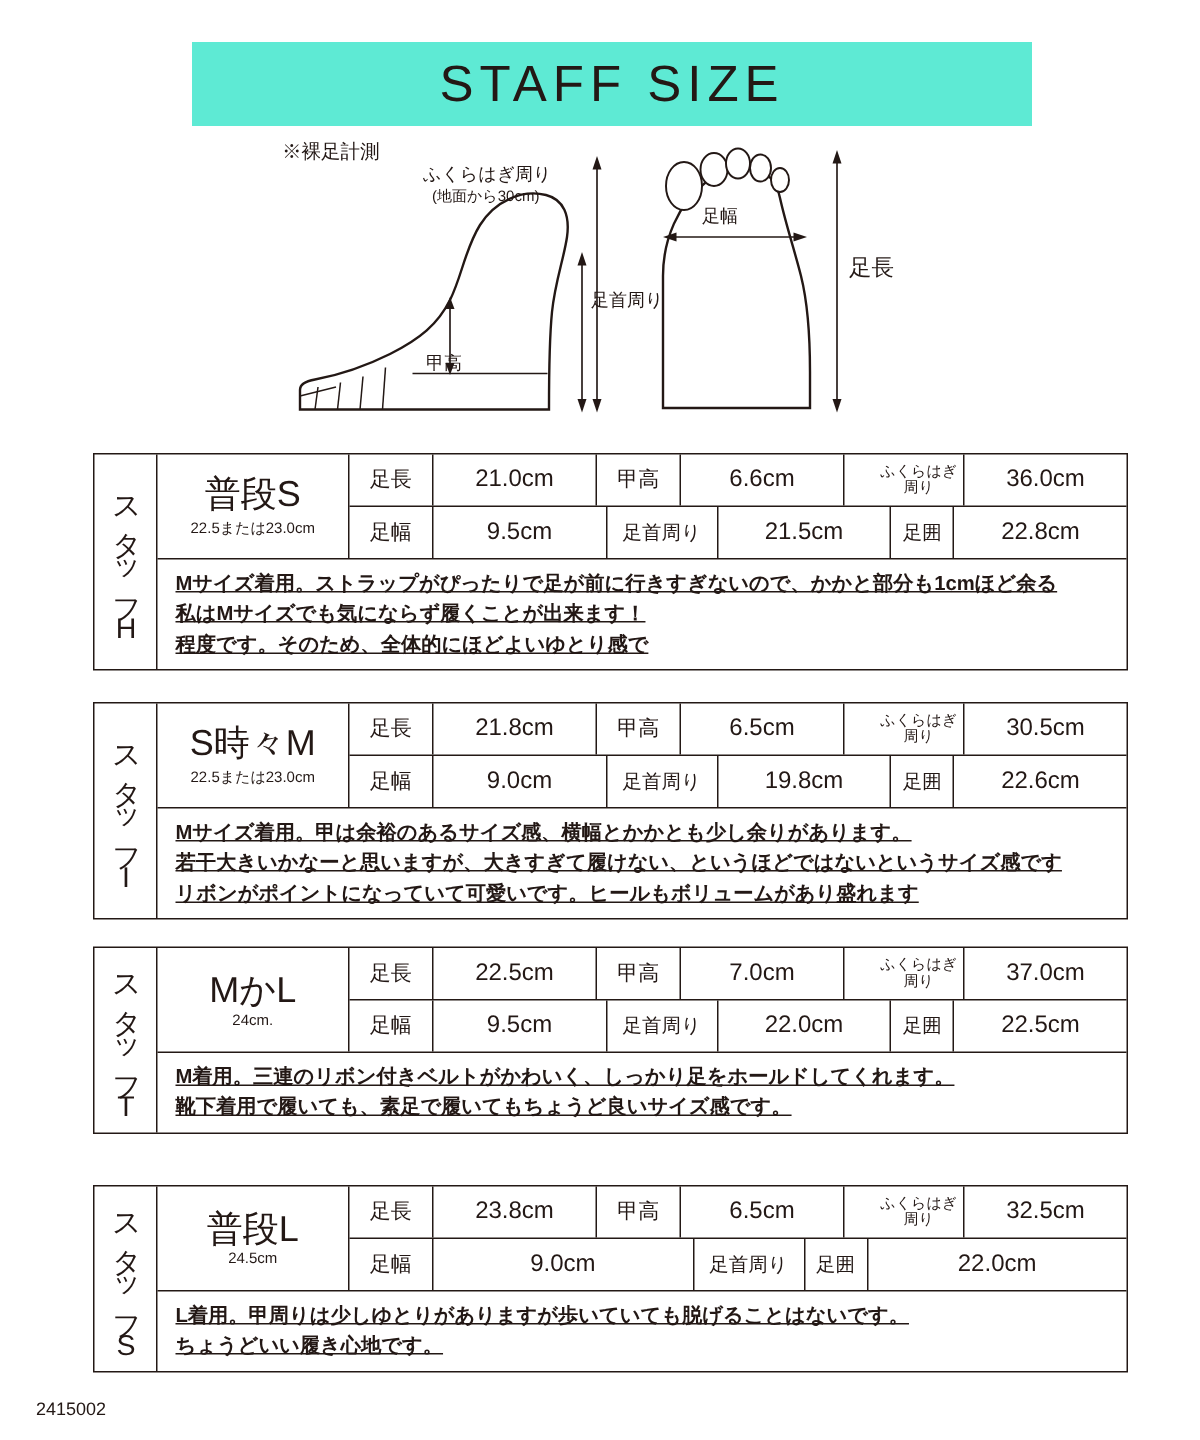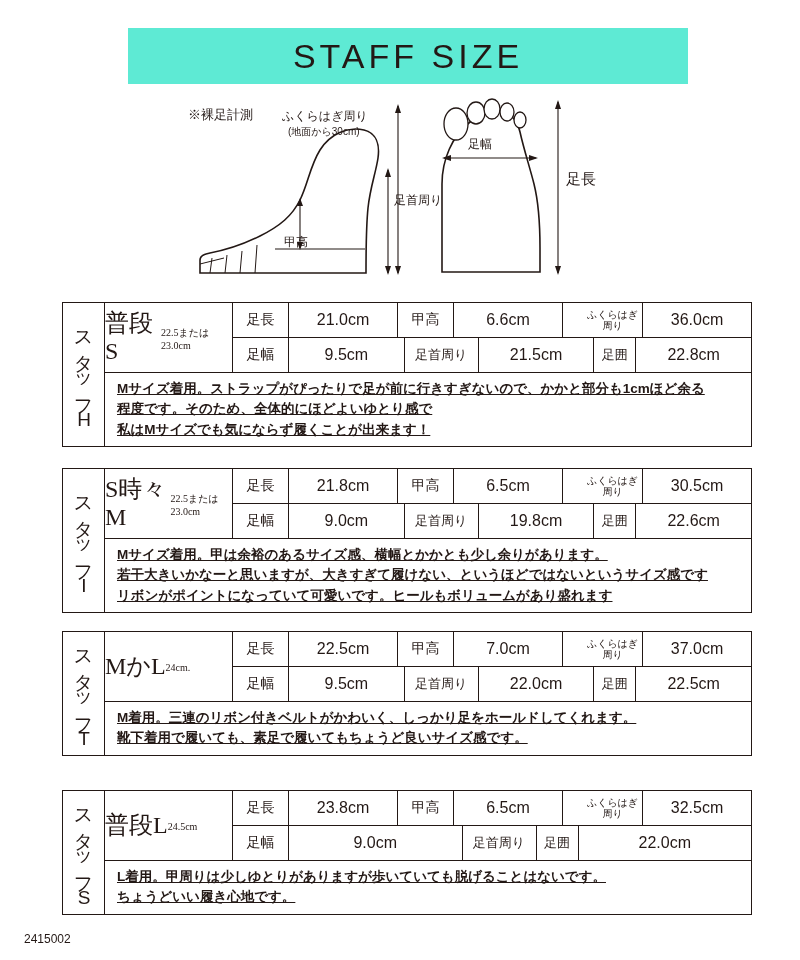--- a/index.html
+++ b/index.html
@@ -44,21 +44,21 @@
   .diagram {
     position: absolute;
     left: 180px;
     top: 88px;
     width: 460px;
     height: 200px;
   }
   .diagram .note {
     position: absolute;
     left: 8px;
-    top: 18px;
+    top: 4px;
     font-size: 13px;
   }
   .diagram .lbl {
     position: absolute;
     font-size: 12px;
     line-height: 1.15;
     color: #231815;
     white-space: nowrap;
   }
   .diagram svg {
@@ -96,24 +96,24 @@
   }
   .meas-area {
     display: flex;
     border-bottom: 1.5px solid #231815;
   }
   .size-cell {
     width: 128px;
     border-right: 1.5px solid #231815;
     box-sizing: border-box;
     display: flex;
-    flex-direction: row;
+    flex-direction: column;
     align-items: center;
+    justify-content: center;
     padding: 2px 0;
-    font-family: Liberation Serif, serif;
   }
   .size-cell .size-main {
     font-size: 24px;
     line-height: 1.15;
   }
   .size-cell .size-sub {
     font-size: 10px;
     color: #231815;
     margin-top: 1px;
   }
@@ -270,22 +270,22 @@
             <div class="val">9.5cm</div>
             <div class="lab wide">足首周り</div>
             <div class="val">21.5cm</div>
             <div class="lab" style="width:42px;font-size:13px;">足囲</div>
             <div class="val last">22.8cm</div>
           </div>
         </div>
       </div>
       <div class="comment">
         <div>Mサイズ着用。ストラップがぴったりで足が前に行きすぎないので、かかと部分も1cmほど余る</div>
+        <div>私はMサイズでも気にならず履くことが出来ます！</div>
         <div>程度です。そのため、全体的にほどよいゆとり感で</div>
-        <div>私はMサイズでも気にならず履くことが出来ます！</div>
       </div>
     </div>
   </div>
 
   <div class="staff-block" style="top:468px;">
     <div class="staff-name">スタッフI</div>
     <div class="staff-right">
       <div class="meas-area">
         <div class="size-cell">
           <div class="size-main">S時々M</div>

